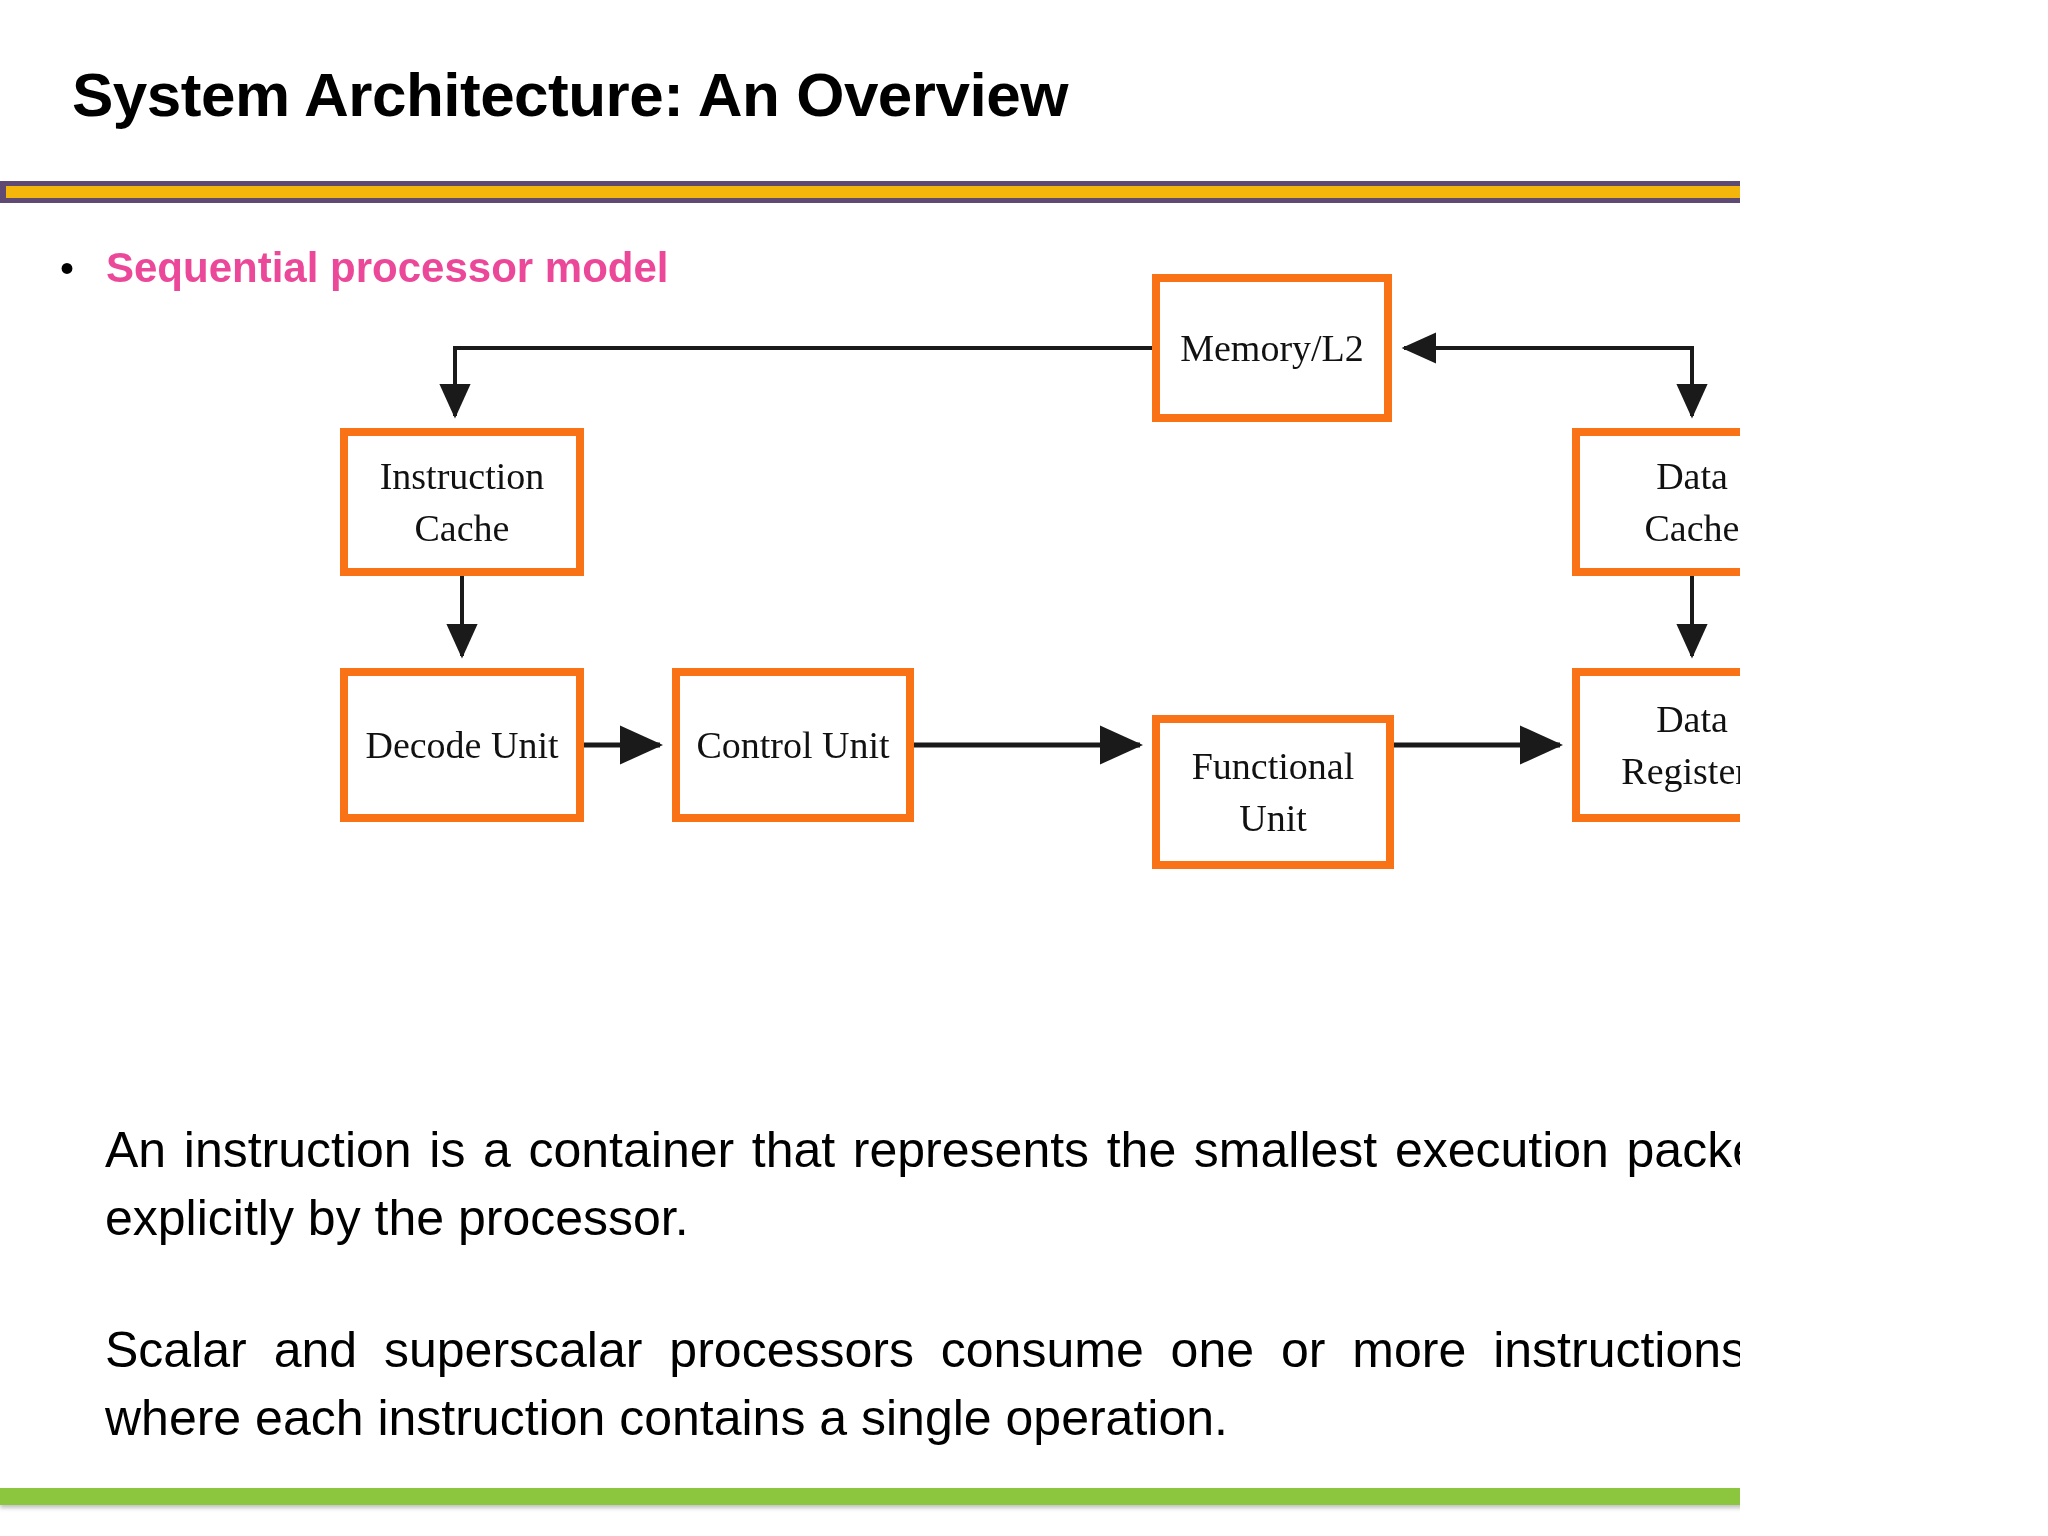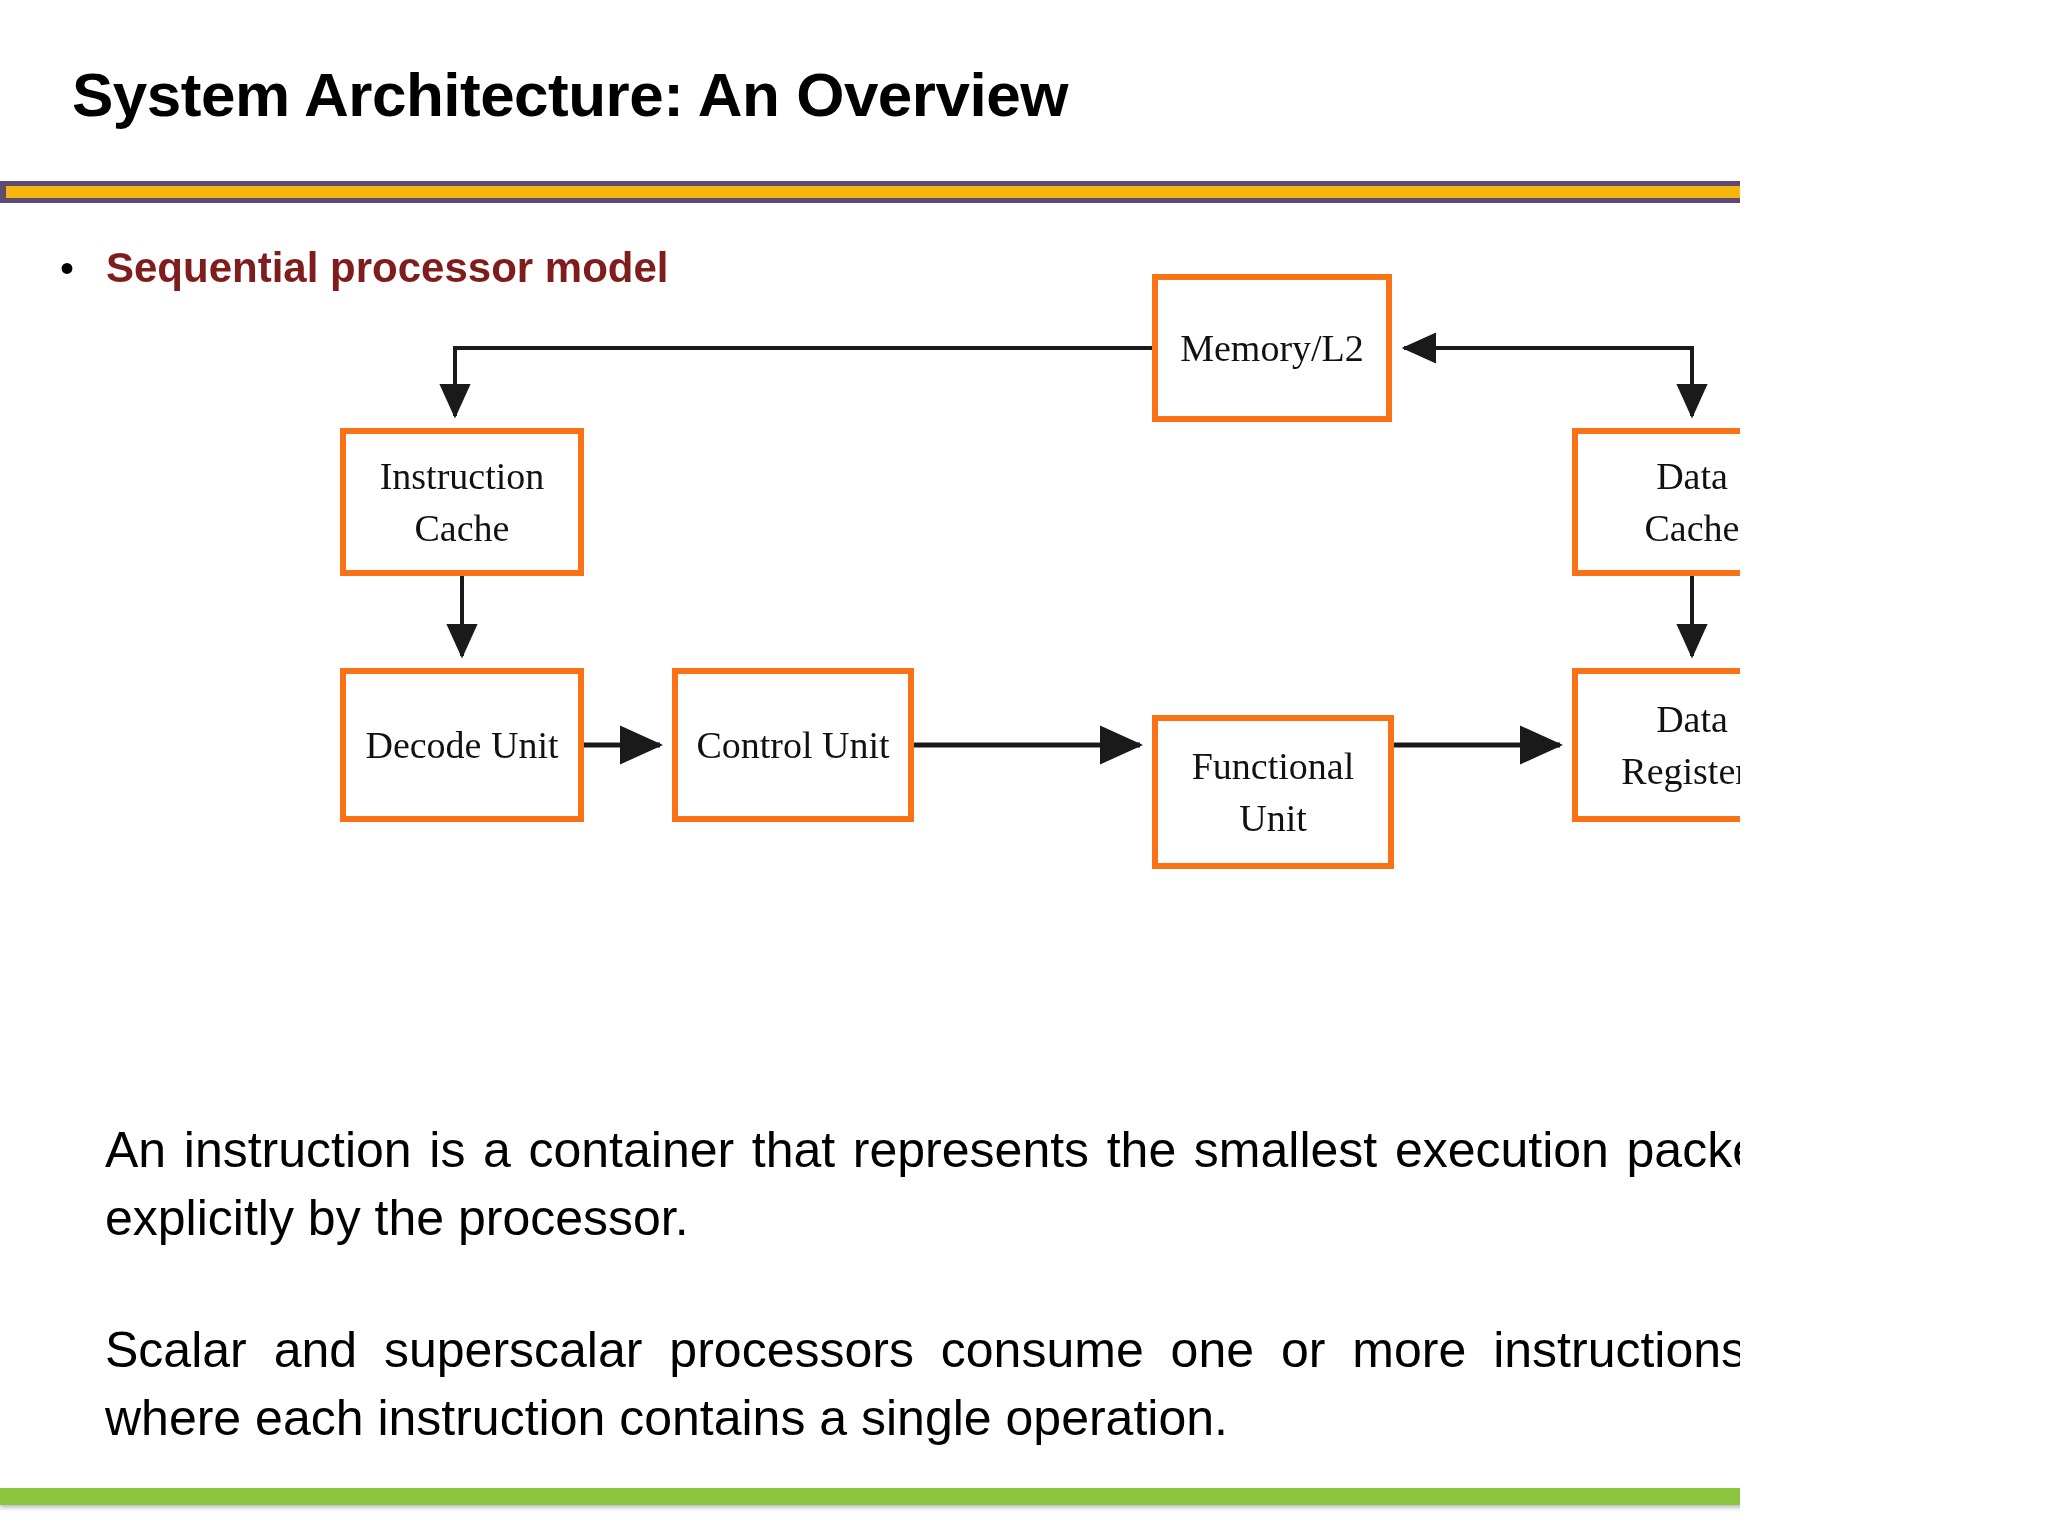--- a/index.html
+++ b/index.html
@@ -63,36 +63,36 @@
     font-size: 40px;
     line-height: 56px;
     color: #000;
     text-align: left;
   }
   .bullet-label {
     font-family: "Liberation Sans", sans-serif;
     font-weight: bold;
     font-size: 42px;
     line-height: 56px;
-    color: #7f1d1d;
+    color: #ec4899;
     white-space: nowrap;
   }
 
   
   .diagram {
     position: absolute;
     left: 0;
     top: 0;
     width: 2048px;
     height: 1536px;
     pointer-events: none;
   }
   .dbox {
     position: absolute;
-    border: 6px solid #f97316;
+    border: 8px solid #f97316;
     background: #ffffff;
     box-sizing: border-box;
     display: flex;
     align-items: center;
     justify-content: center;
     text-align: center;
     font-family: "Liberation Serif", serif;
     font-size: 38px;
     line-height: 52px;
     color: #111111;

